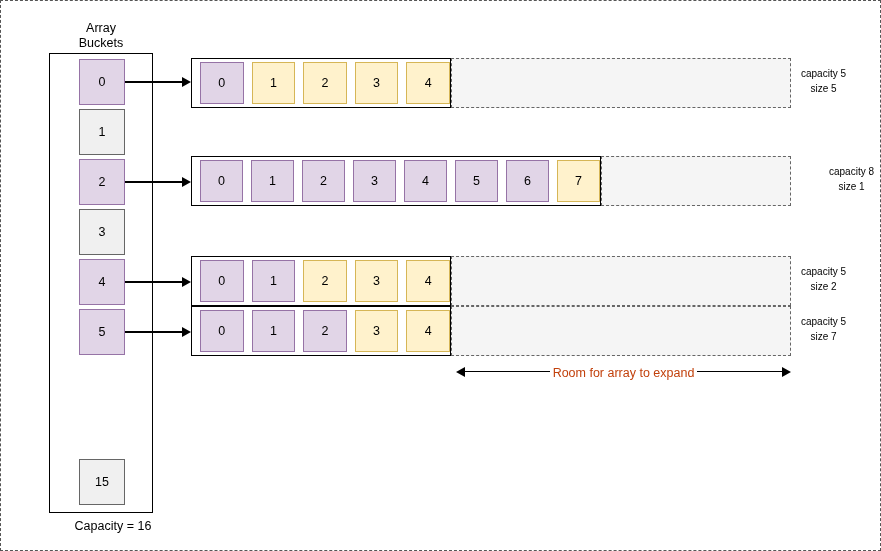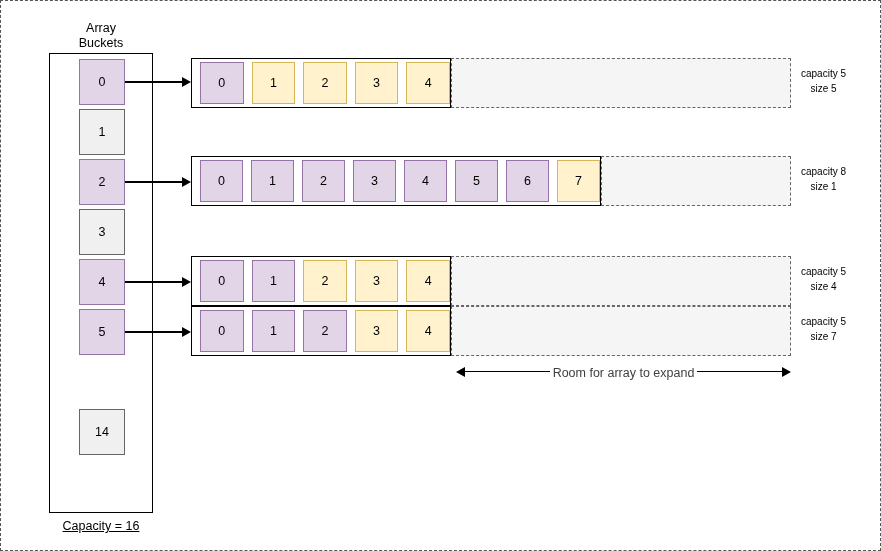--- a/index.html
+++ b/index.html
@@ -139,21 +139,21 @@
     border-left: 9px solid #000000;
   }
   #expand-note .caption-wrap {
     position: absolute;
     left: 0; right: 0; top: 2px;
     text-align: center;
   }
   #expand-note .caption-wrap span {
     background: #ffffff;
     font-size: 12.5px;
-    color: #404040;
+    color: #c2410c;
     padding: 0 3px;
   }
 </style>
 </head>
 <body>
 
 <div id="page">
 
   <div class="abs label" style="left:48px; top:20px; width:104px;">Array</div>
   <div class="abs label italic" style="left:48px; top:35px; width:104px;">Buckets</div>
@@ -181,26 +181,26 @@
       <div class="abs bucket filled" style="top: 258px;">
         <span>4</span>
       </div>
       <div class="abs connector" style="left: 124px; top: 280.2px; width: 57px;"></div>
       <div class="abs arrowhead" style="left: 181px; top: 276px;"></div>
       <div class="abs bucket filled" style="top: 308px;">
         <span>5</span>
       </div>
       <div class="abs connector" style="left: 124px; top: 330.2px; width: 57px;"></div>
       <div class="abs arrowhead" style="left: 181px; top: 326px;"></div>
-      <div class="abs bucket" style="top: 408px;">
-        <span>14</span>
+      <div class="abs bucket" style="top: 458px;">
+        <span>15</span>
       </div>
     </div>
 
-  <div class="abs label" style="left:38px; top:518px; width:124px;text-decoration:underline;">Capacity = 16</div>
+  <div class="abs label" style="left:50px; top:518px; width:124px;">Capacity = 16</div>
 
   <div class="abs" id="rows-layer" style="left:0; top:0; width:881px; height:551px;">
       <div class="abs expand-zone" style="left: 450px; top: 57px; width: 340px; height: 50px;"></div>
       <div class="abs array-box" style="left: 190px; top: 57px; width: 260px; height: 50px;">
         <div class="cell occupied">
           <span>0</span>
         </div>
         <div class="cell">
           <span>1</span>
         </div>
@@ -238,21 +238,21 @@
         <div class="cell occupied">
           <span>5</span>
         </div>
         <div class="cell occupied">
           <span>6</span>
         </div>
         <div class="cell">
           <span>7</span>
         </div>
       </div>
-      <div class="abs meta" style="left: 800px; top: 163px;">
+      <div class="abs meta" style="left: 828px; top: 163px;">
         <div>capacity 8</div>
         <div>size 1</div>
       </div>
       <div class="abs expand-zone" style="left: 450px; top: 255px; width: 340px; height: 50px;"></div>
       <div class="abs array-box" style="left: 190px; top: 255px; width: 260px; height: 50px;">
         <div class="cell occupied">
           <span>0</span>
         </div>
         <div class="cell occupied">
           <span>1</span>
@@ -262,21 +262,21 @@
         </div>
         <div class="cell">
           <span>3</span>
         </div>
         <div class="cell">
           <span>4</span>
         </div>
       </div>
       <div class="abs meta" style="left: 800px; top: 263px;">
         <div>capacity 5</div>
-        <div>size 4</div>
+        <div>size 2</div>
       </div>
       <div class="abs expand-zone" style="left: 450px; top: 305px; width: 340px; height: 50px;"></div>
       <div class="abs array-box" style="left: 190px; top: 305px; width: 260px; height: 50px;">
         <div class="cell occupied">
           <span>0</span>
         </div>
         <div class="cell occupied">
           <span>1</span>
         </div>
         <div class="cell occupied">

